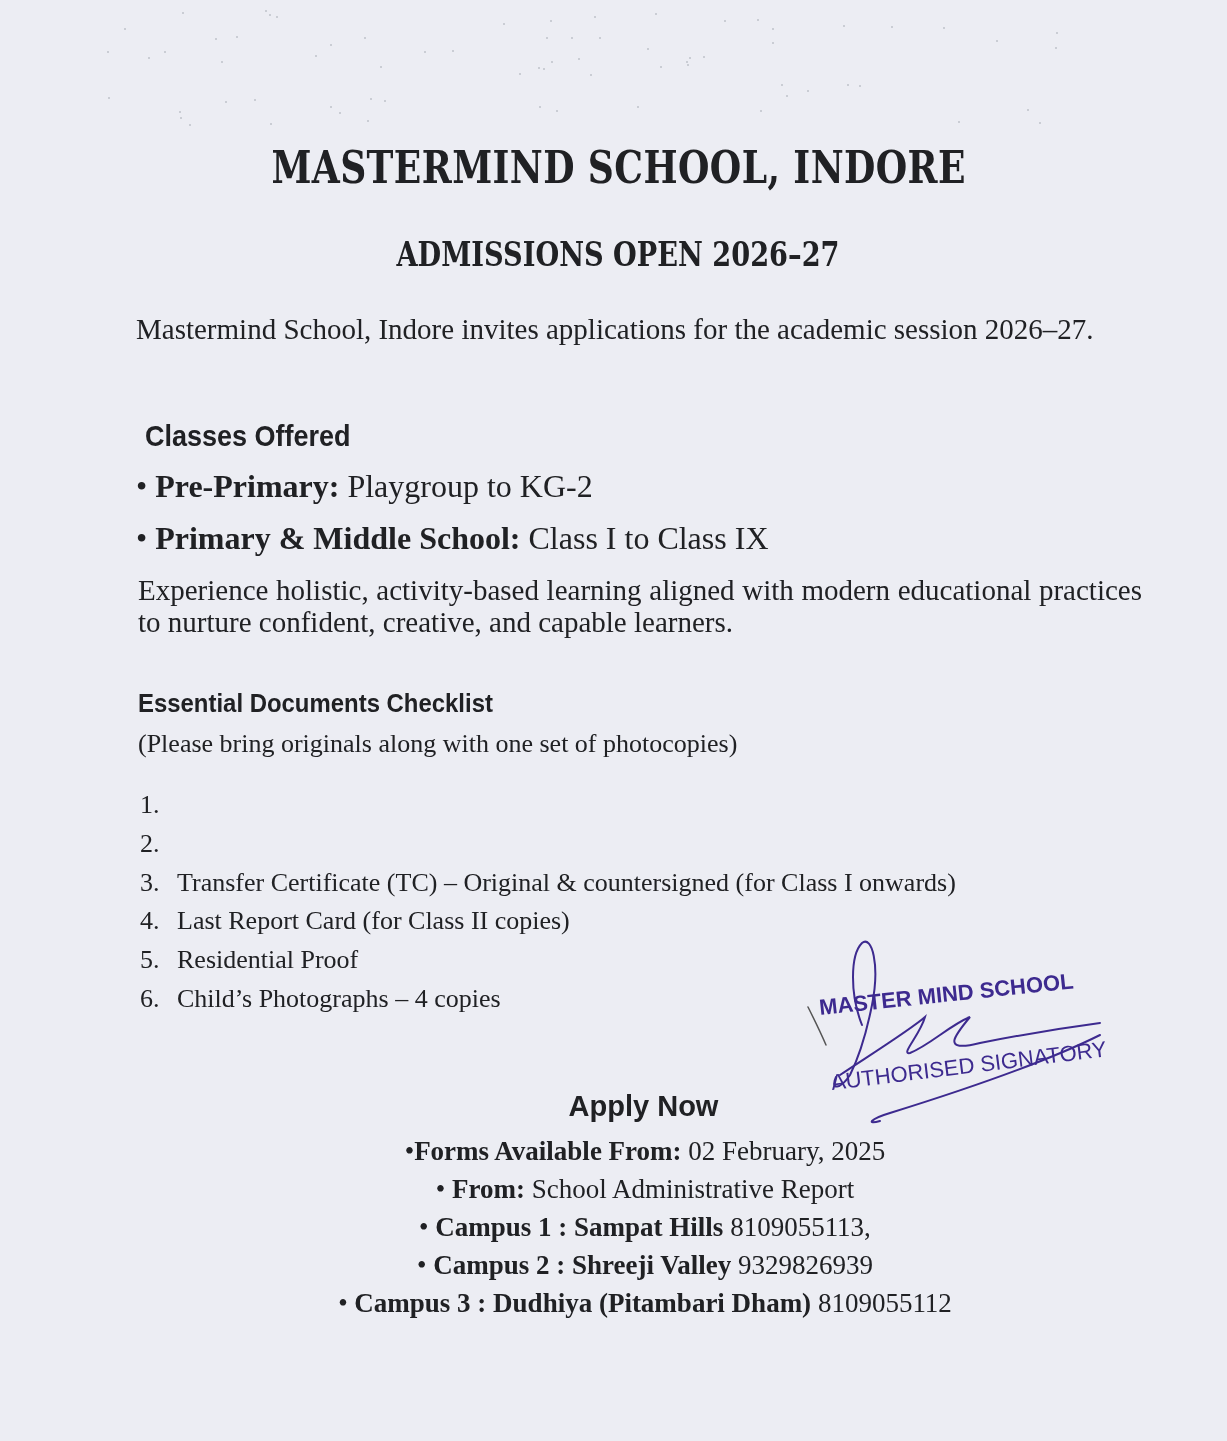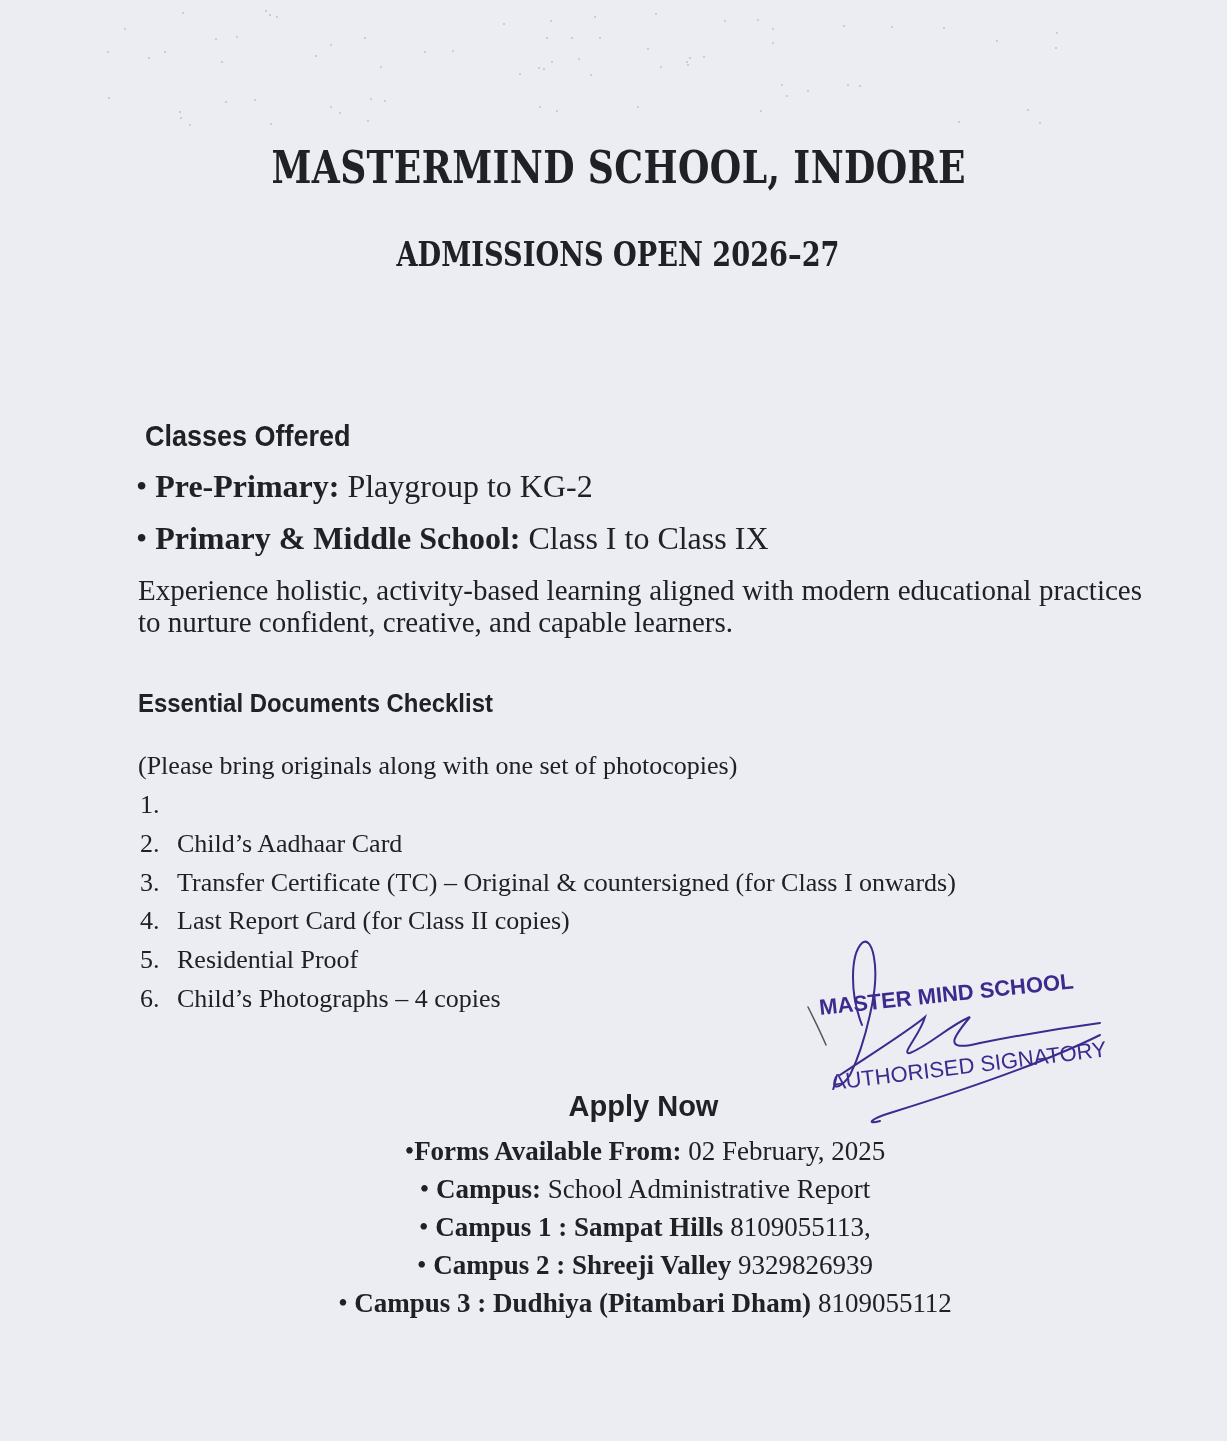--- a/index.html
+++ b/index.html
@@ -37,21 +37,21 @@
     .b2 { top: 520px; }
     .para {
       position: absolute; left: 138px; top: 574px; width: 1004px;
       font-size: 29px; line-height: 32px; text-align: justify;
     }
     .h-docs {
       position: absolute; left: 138px; top: 688px;
       font-family: "Liberation Sans", sans-serif; font-weight: bold; font-size: 26px;
       transform: scaleX(0.92); transform-origin: 0 0;
     }
-    .note { position: absolute; left: 138px; top: 751px; font-size: 26px; }
+    .note { position: absolute; left: 138px; top: 729px; font-size: 26px; }
     .docs { position: absolute; left: 140px; top: 786px; margin: 0; padding: 0; list-style: none; }
     .docs li { font-size: 26px; height: 38.8px; line-height: 38.8px; display: flex; }
     .docs .num { width: 37px; display: inline-block; }
     .stamp { position: absolute; left: 800px; top: 935px; width: 360px; height: 200px; }
     .apply {
       position: absolute; left: 0; width: 1287px; top: 1090px; text-align: center;
       font-family: "Liberation Sans", sans-serif; font-weight: bold; font-size: 29px;
     }
     .ap { position: absolute; left: 0; width: 1290px; text-align: center; font-size: 27px; }
     .ap b { font-weight: bold; }
@@ -134,20 +134,21 @@
       <div class="speck" style="left: 264.583px; top: 10.104px;"></div>
       <div class="speck" style="left: 724.005px; top: 19.9309px;"></div>
       <div class="speck" style="left: 503.386px; top: 22.5407px;"></div>
       <div class="speck" style="left: 578.035px; top: 57.6864px;"></div>
       <div class="speck" style="left: 108.445px; top: 96.9732px;"></div>
     </div>
 
   <div class="title">MASTERMIND SCHOOL, INDORE</div>
   <div class="subtitle">ADMISSIONS OPEN 2026–27</div>
 
+  <div class="intro">Mastermind School, Indore invites applications for the academic session 2026–27.</div>
 
   <div class="h-classes">Classes Offered</div>
   <div class="bul b1">
     <span>•</span>
     <b>Pre-Primary:</b><span> Playgroup to KG-2</span>
   </div>
   <div class="bul b2">
     <span>•</span>
     <b>Primary &amp; Middle School:</b><span> Class I to Class IX</span>
   </div>
@@ -156,21 +157,20 @@
 
   <div class="h-docs">Essential Documents Checklist</div>
   <div class="note">(Please bring originals along with one set of photocopies)</div>
 
   <ol class="docs">
     <li>
         <span class="num">1.</span>
       </li>
     <li>
         <span class="num">2.</span>
-        <span>Child’s Aadhaar Card</span>
       </li>
     <li>
         <span class="num">3.</span>
         <span>Transfer Certificate (TC) – Original &amp; countersigned (for Class I onwards)</span>
       </li>
     <li>
         <span class="num">4.</span>
         <span>Last Report Card (for Class II copies)</span>
       </li>
     <li>
@@ -189,17 +189,17 @@
       <path d="M40 140 C70 120 110 95 125 82 C120 100 100 120 110 118 C130 110 150 90 170 82 C155 100 140 118 180 108 C230 98 270 92 300 88" stroke-width="2"></path>
       <path d="M300 100 C250 125 180 150 90 178 C70 184 66 190 80 186" stroke-width="2"></path>
       <path d="M8 72 C14 84 20 96 26 110" stroke-width="1.5" stroke="#555"></path>
       <text x="20" y="80" transform="rotate(-6 20 80)" font-family="Liberation Sans, sans-serif" font-weight="bold" font-size="22" stroke="none" fill="#3d2a8f">MASTER MIND SCHOOL</text>
       <text x="32" y="155" transform="rotate(-7 32 155)" font-family="Liberation Sans, sans-serif" font-size="22" stroke="none" fill="#3d2a8f">AUTHORISED SIGNATORY</text>
     </g>
   </svg>
 
   <div class="apply">Apply Now</div>
   <div class="ap a1"><span>•</span><b>Forms Available From:</b><span> 02 February, 2025</span></div>
-  <div class="ap a2"><span>•</span> <b>Campus:</b><span> School Administrative Report</span></div>
+  <div class="ap a2"><span>•</span> <b>From:</b><span> School Administrative Report</span></div>
   <div class="ap a3"><span>•</span> <b>Campus 1 : Sampat Hills</b><span> 8109055113,</span></div>
   <div class="ap a4"><span>•</span> <b>Campus 2 : Shreeji Valley</b><span> 9329826939</span></div>
   <div class="ap a5"><span>•</span> <b>Campus 3 : Dudhiya (Pitambari Dham)</b><span> 8109055112</span></div>
 </div>
 
 </body></html>

